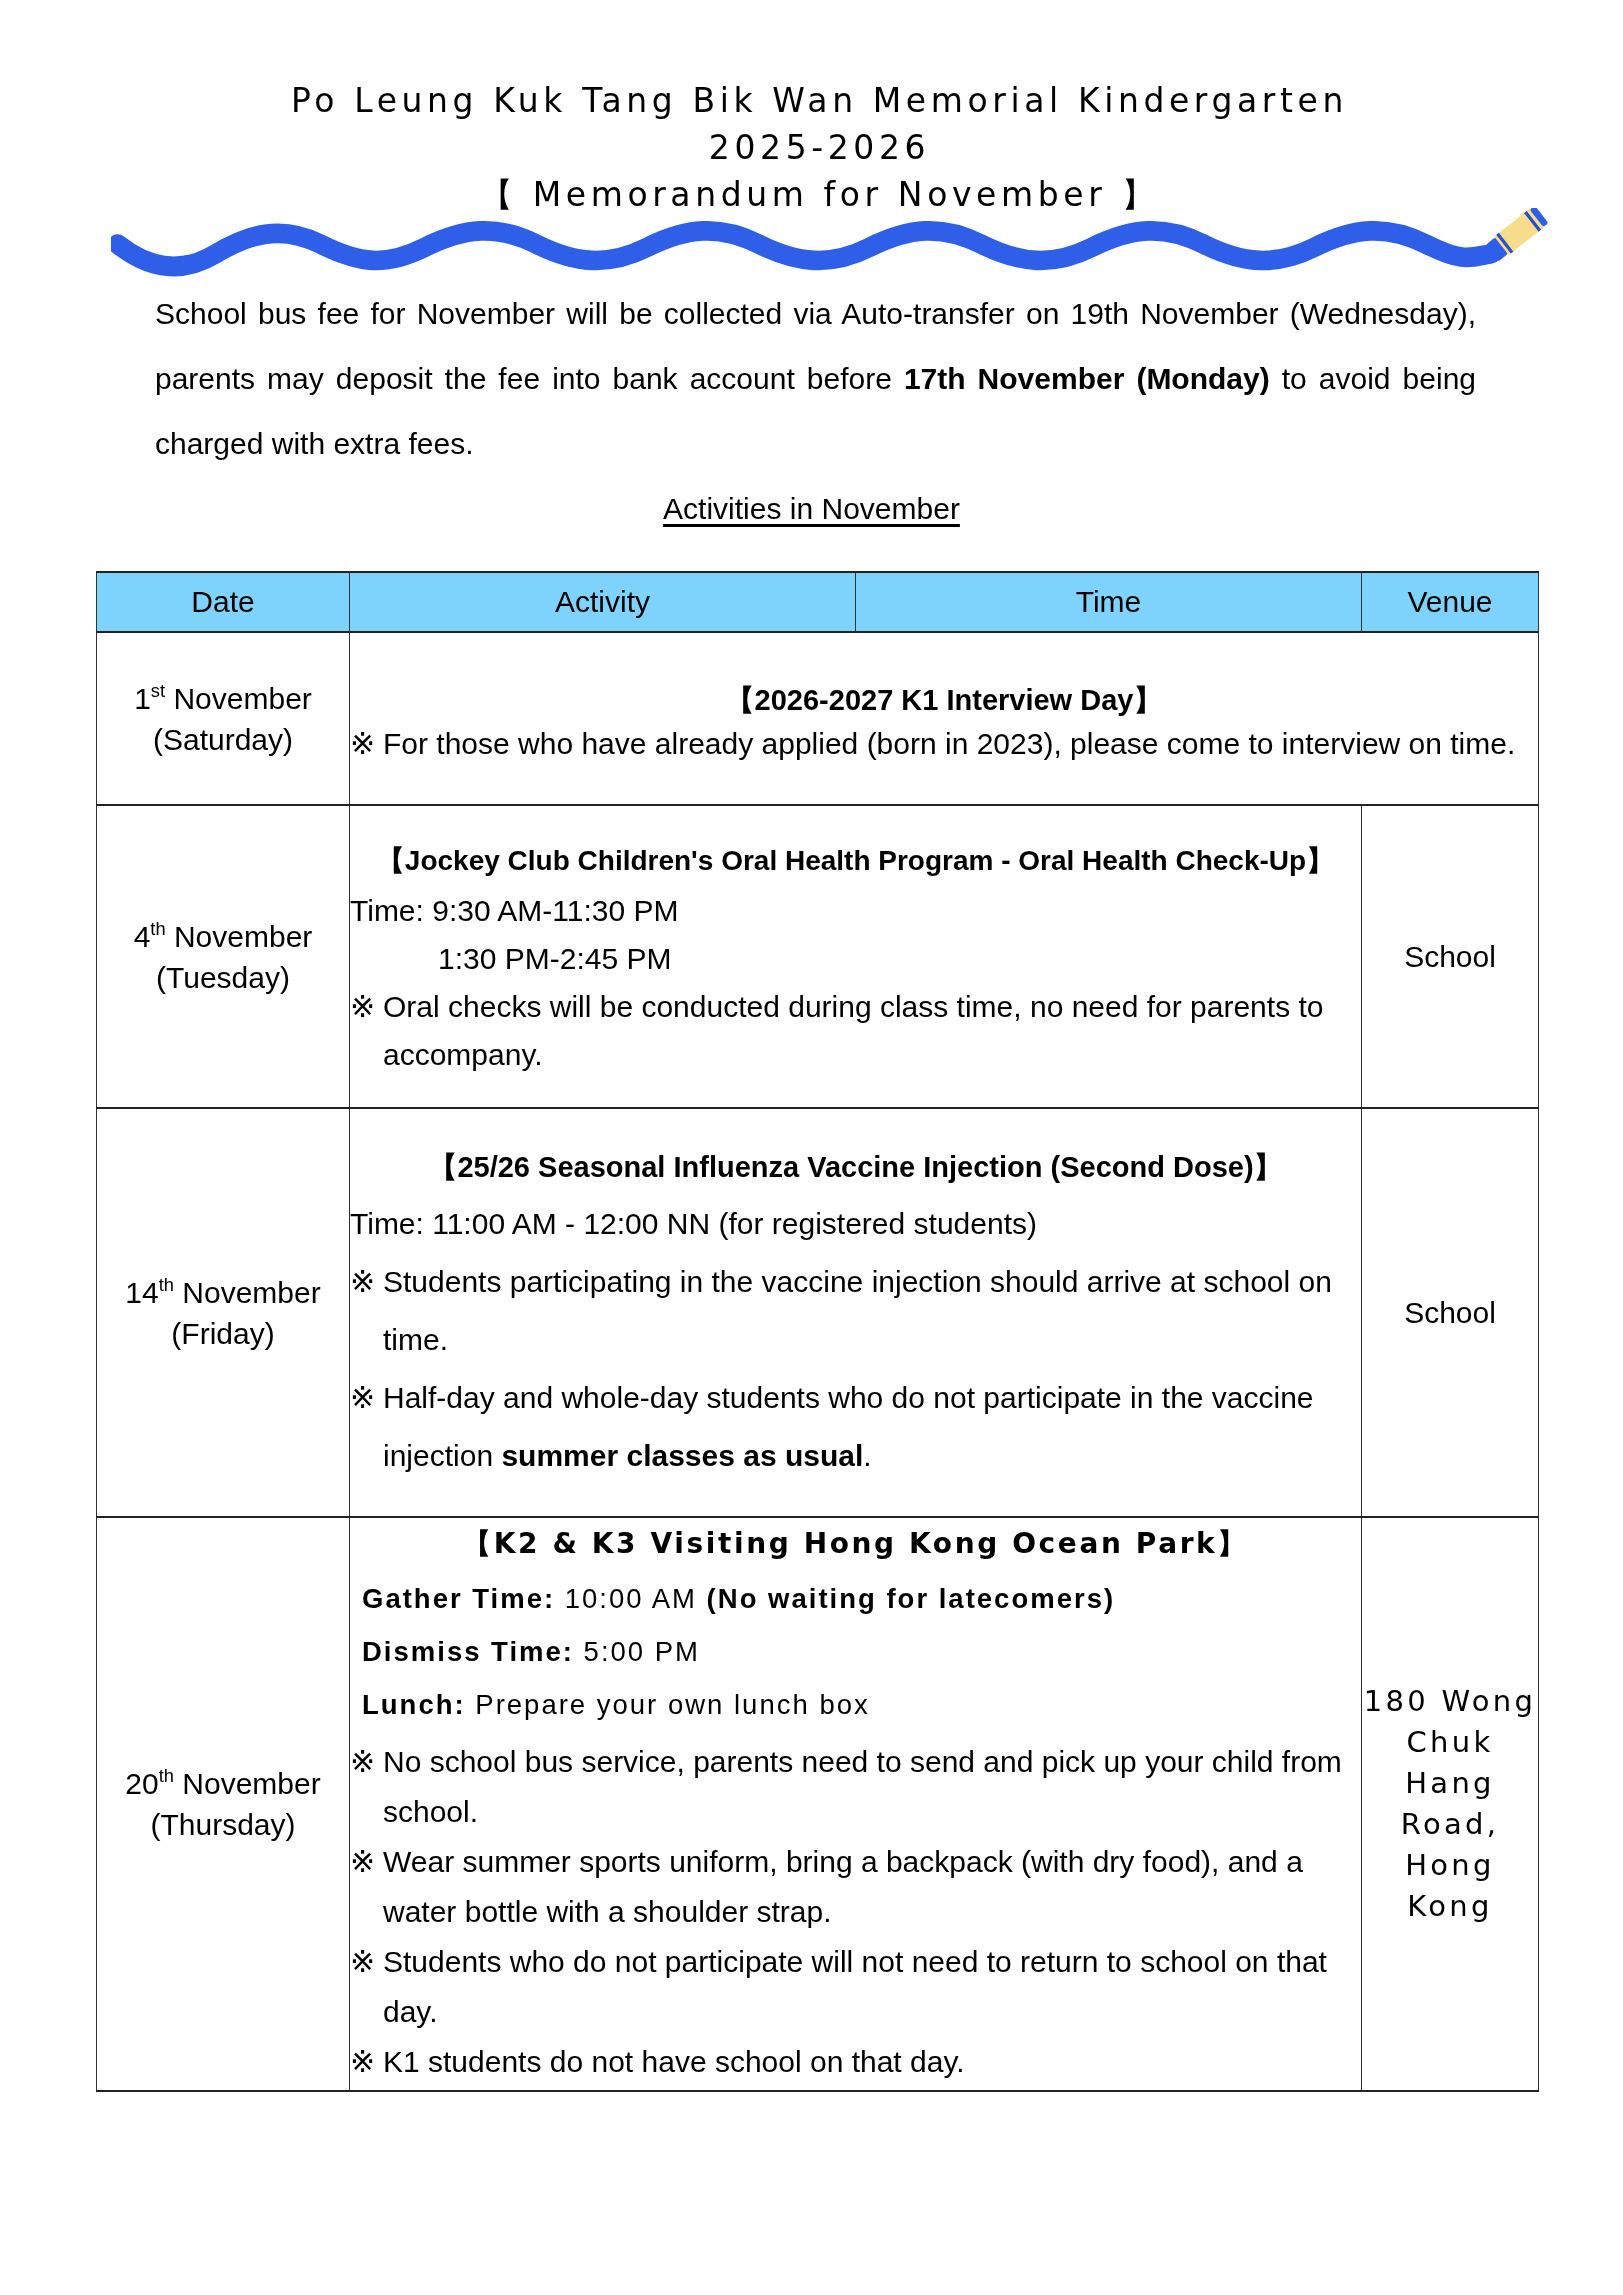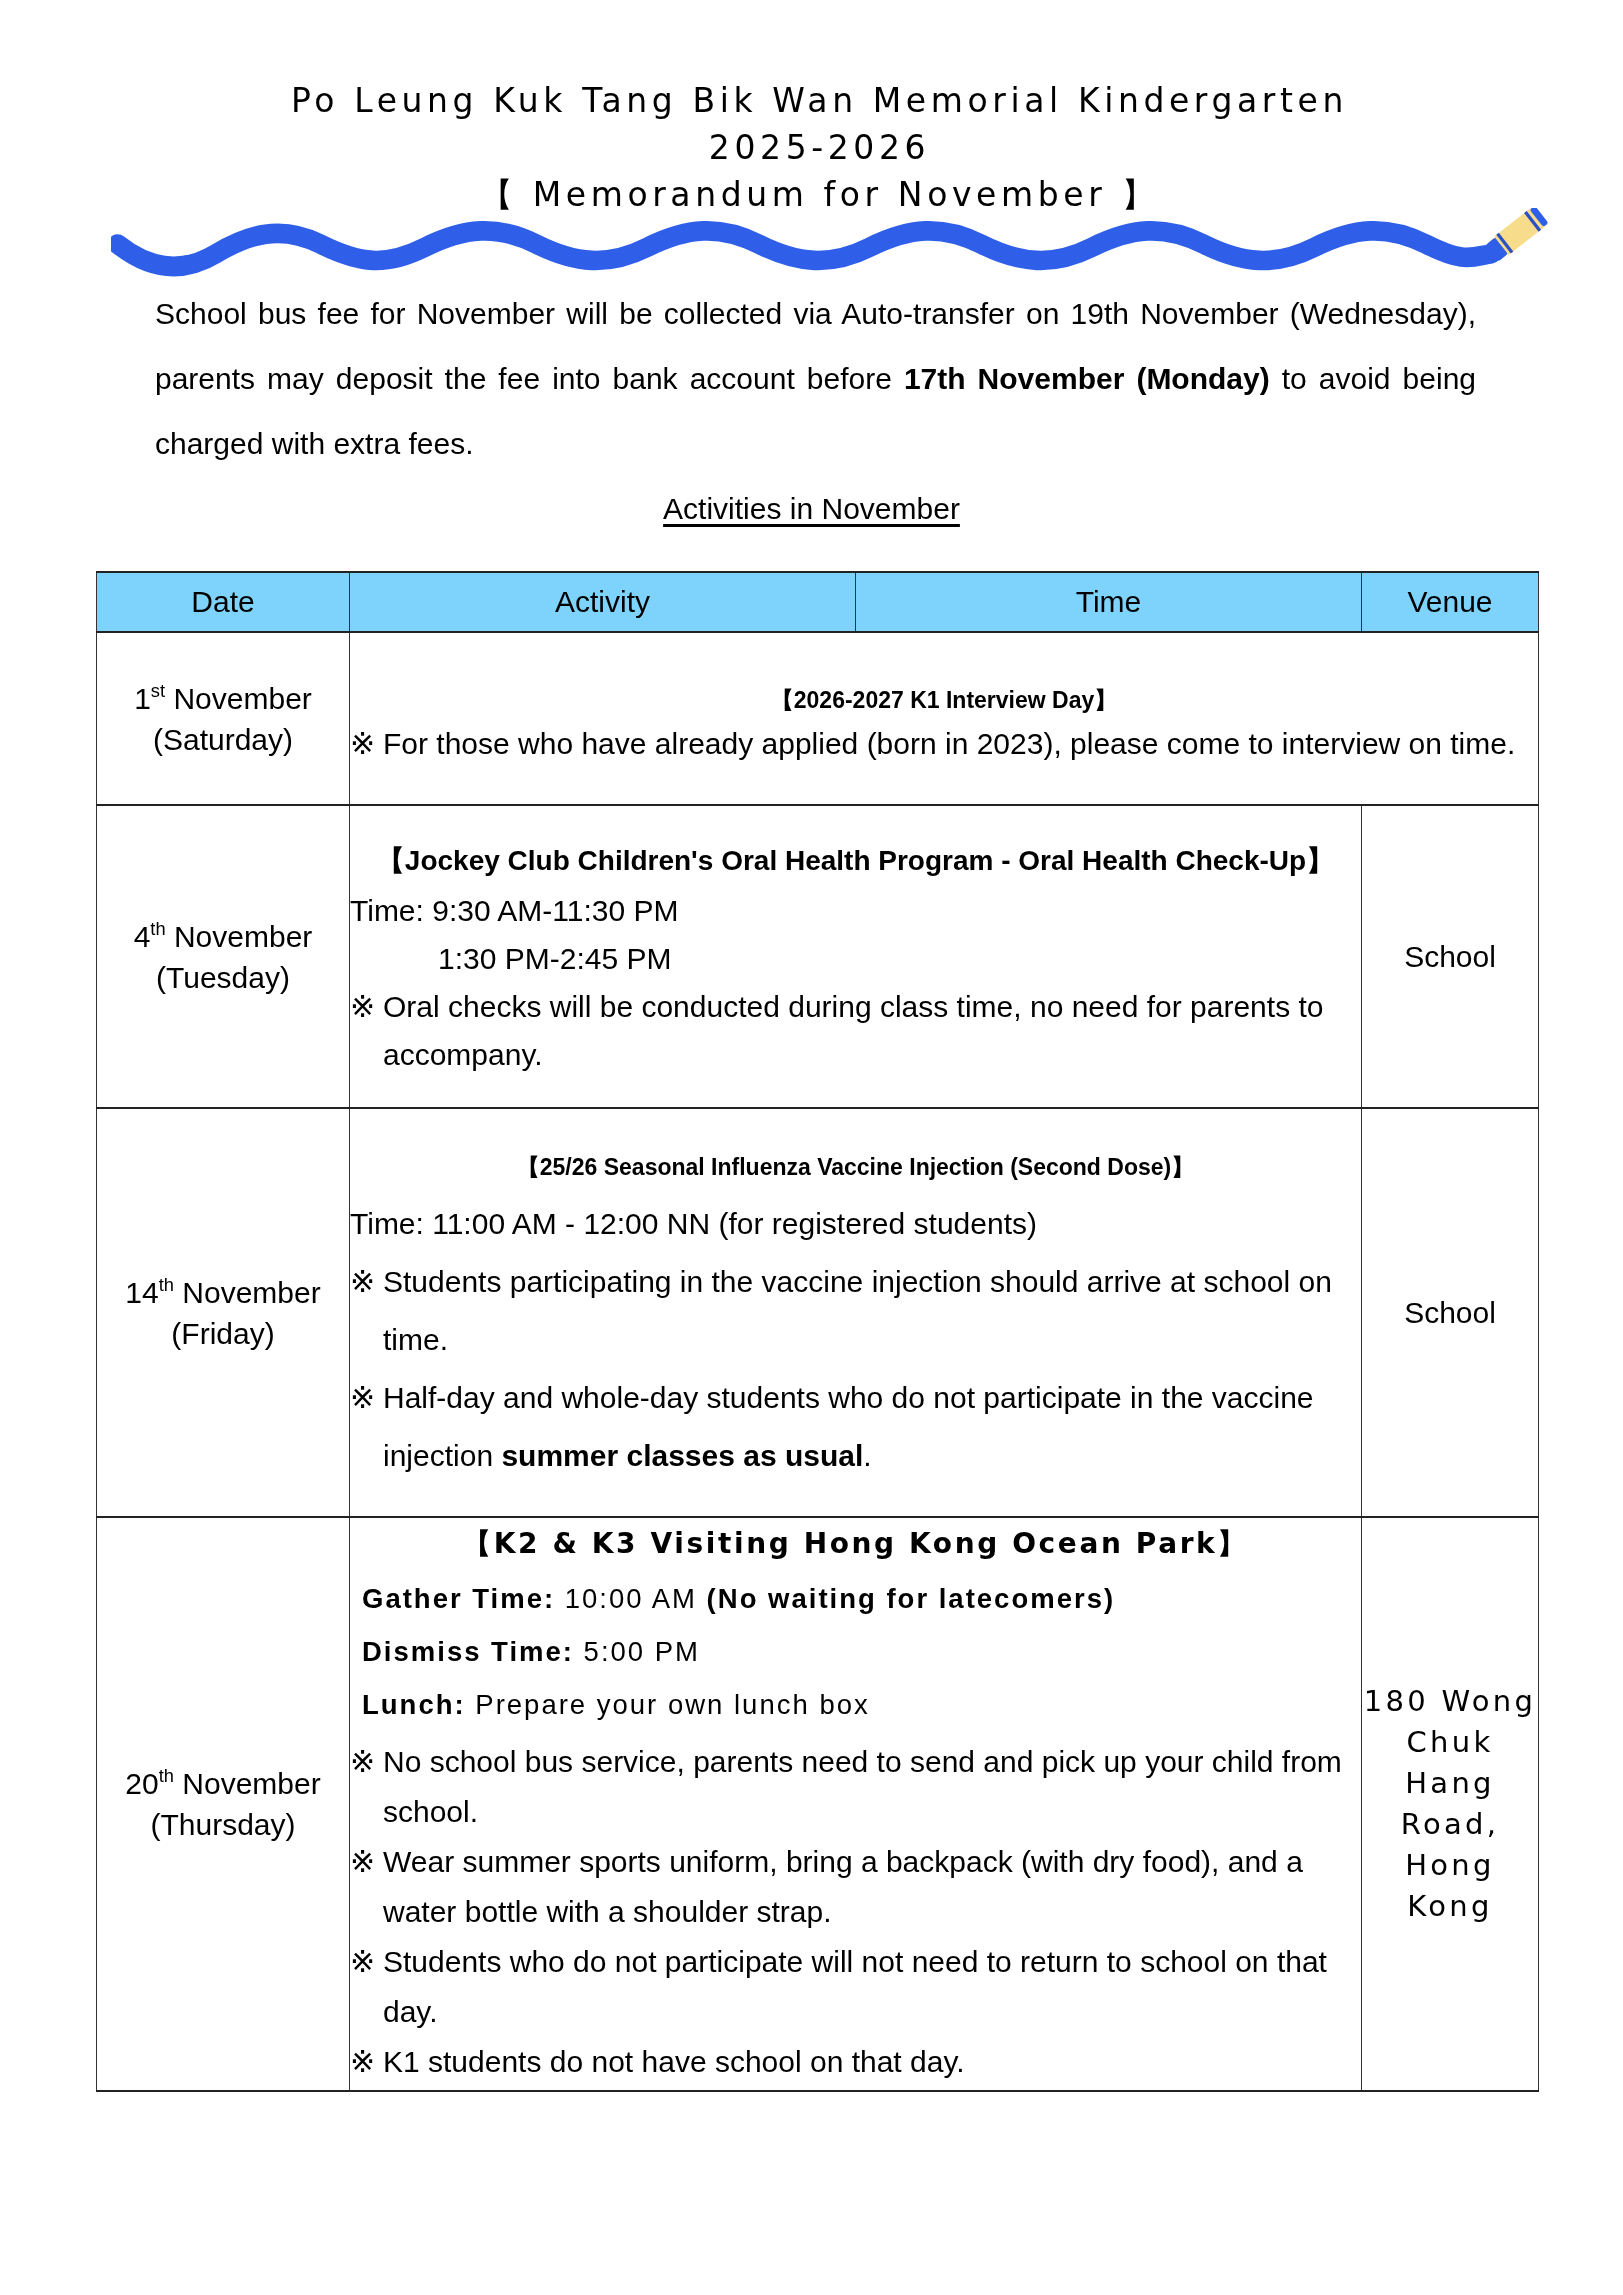--- a/index.html
+++ b/index.html
@@ -44,21 +44,21 @@
     .col-activity { width: 506px; }
     .col-time { width: 506px; }
     .col-venue { width: 177px; }
 
     .date-cell { text-align: center; line-height: 41px; }
     .date-cell sup { font-size: 18.3px; line-height: 0; vertical-align: 11.8px; }
     .venue-cell { text-align: center; }
     .venue-spaced { letter-spacing: 3.3px; line-height: 41px; font-size: 29px; font-family: "DejaVu Sans", sans-serif; }
 
     .act { padding: 0 13px 0 14.4px; }
-    .act-title { text-align: center; font-weight: bold; font-size: 23px; }
+    .act-title { text-align: center; font-weight: bold; font-size: 29px; }
     .act-line { margin: 0; }
     .note { position: relative; padding-left: 33px; }
     .note .mark { position: absolute; left: 0; top: 0; }
 
     .row1 td { height: 171px; }
     .row1 .act-title { line-height: 39px; margin-top: 11.8px; }
     .row1 .note { line-height: 47px; }
 
     .row2 td { height: 301px; }
     .row2 .act-title { line-height: 52px; font-size: 28px; }

